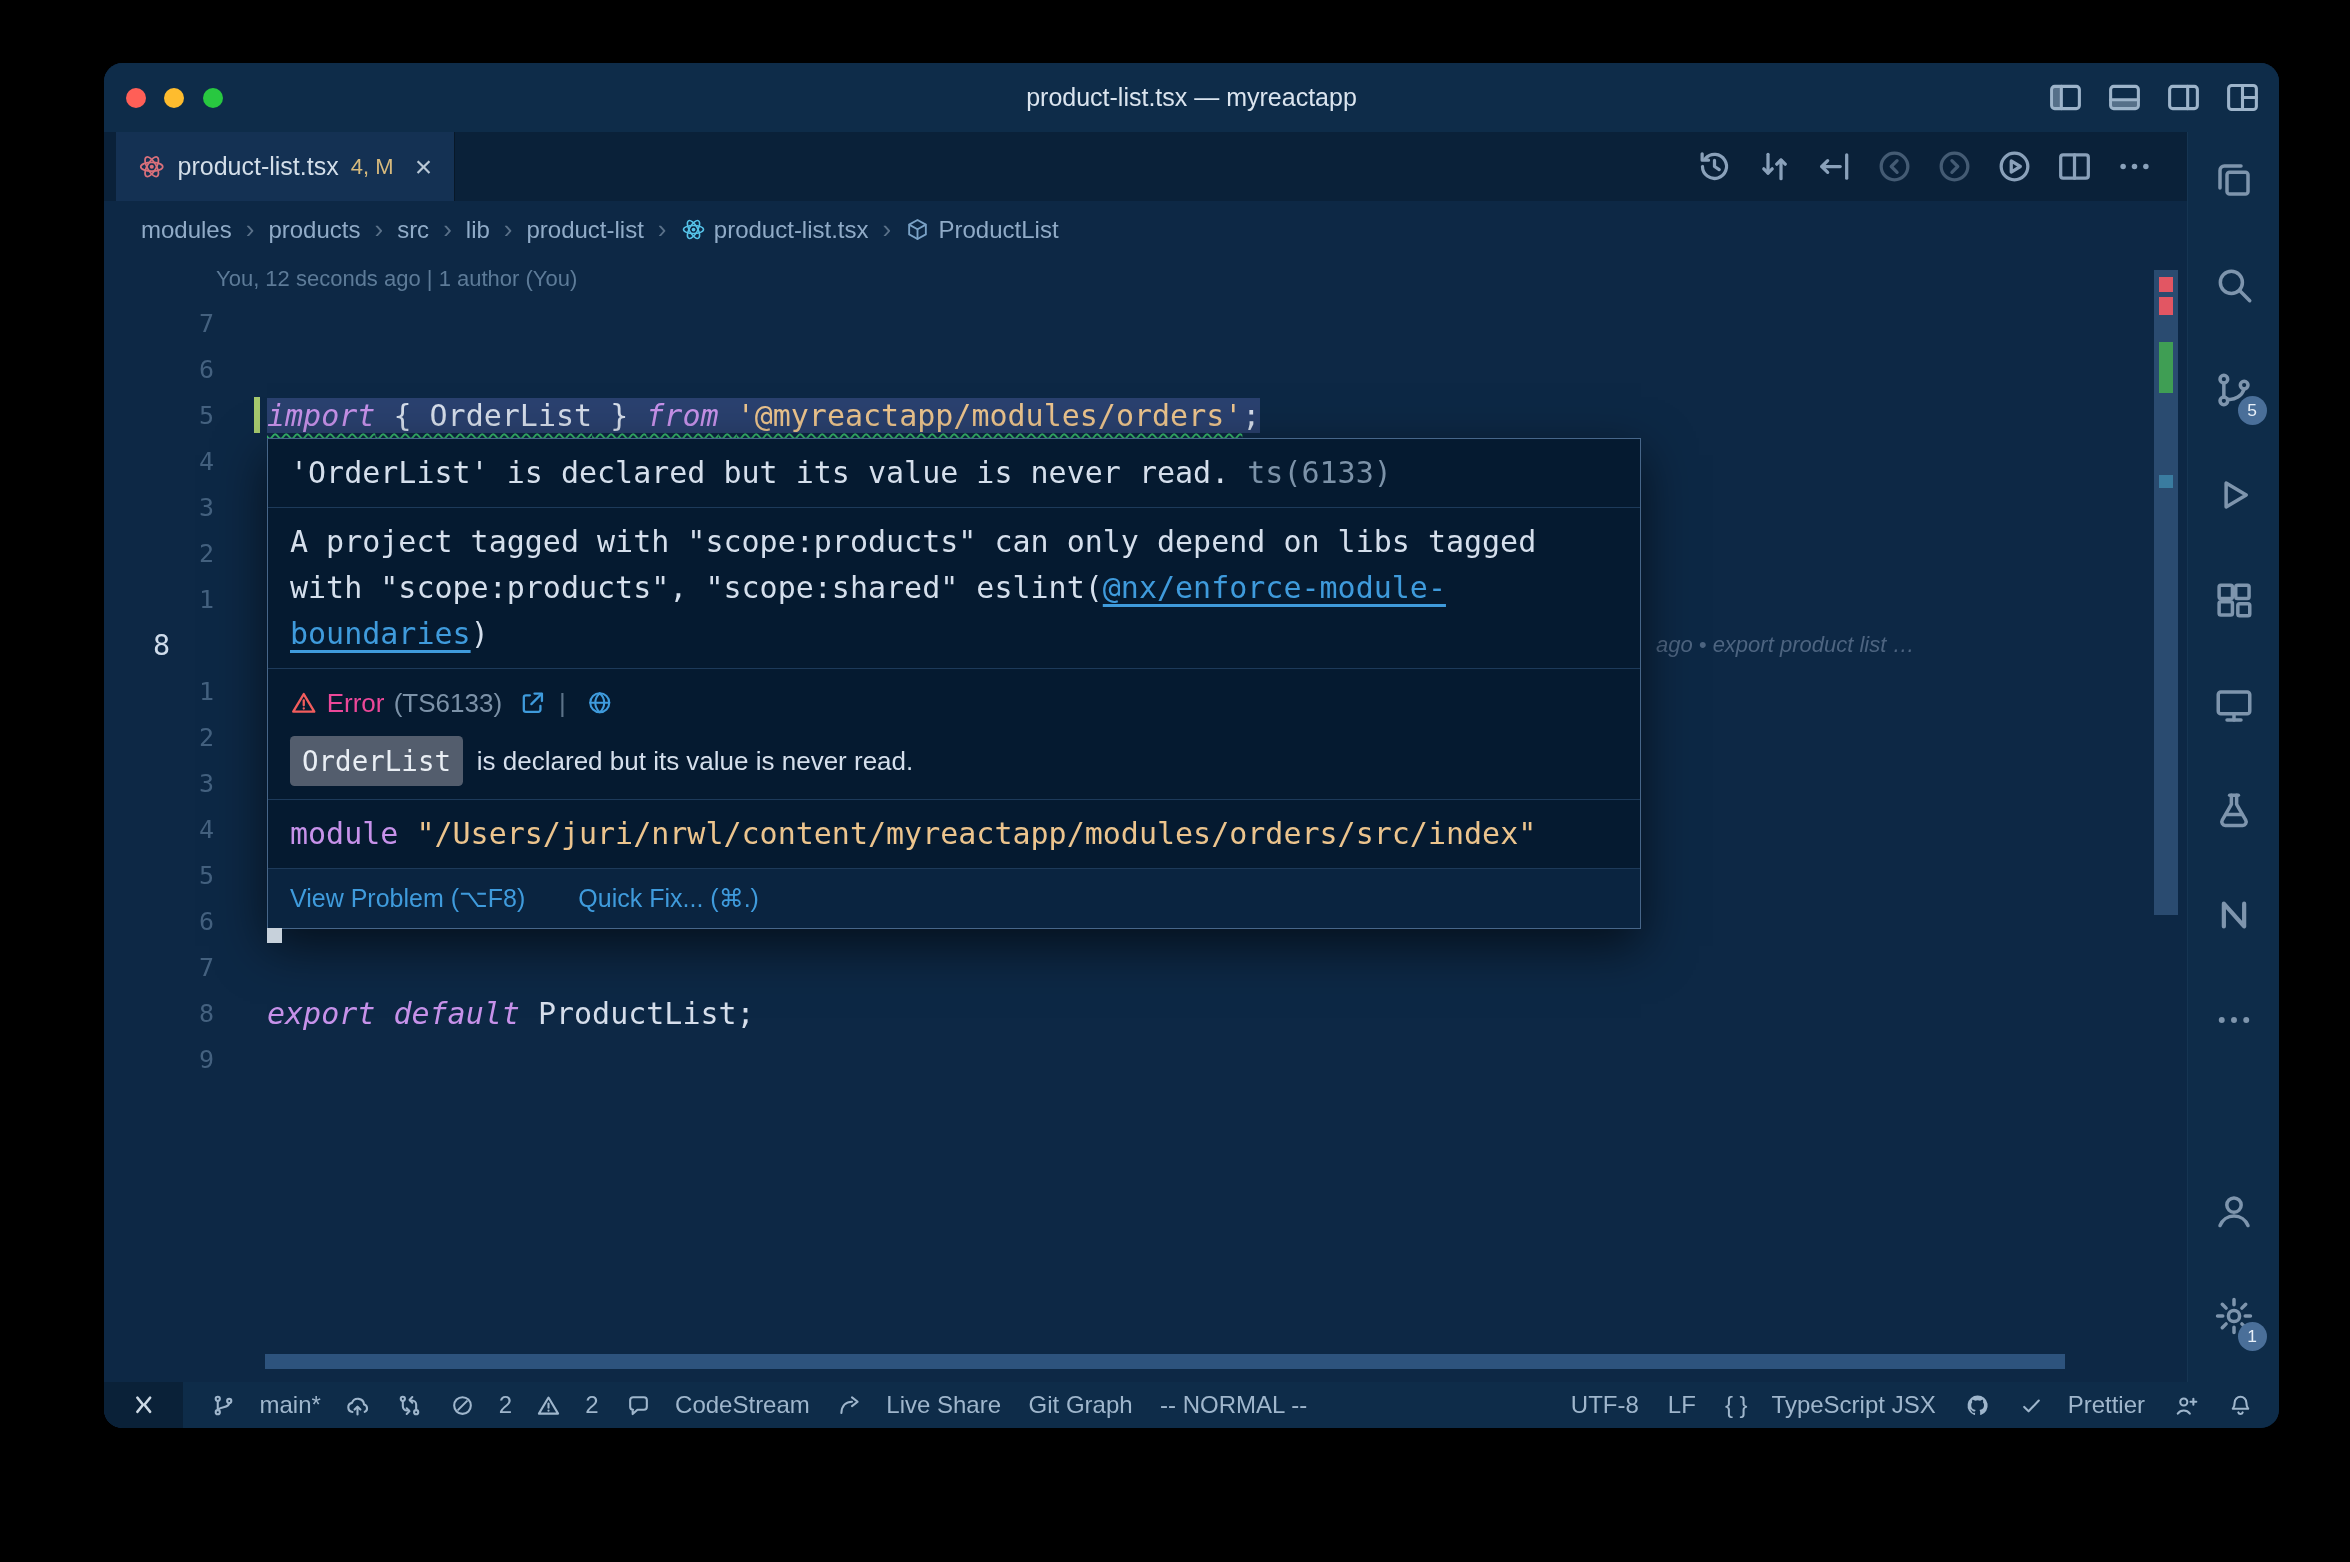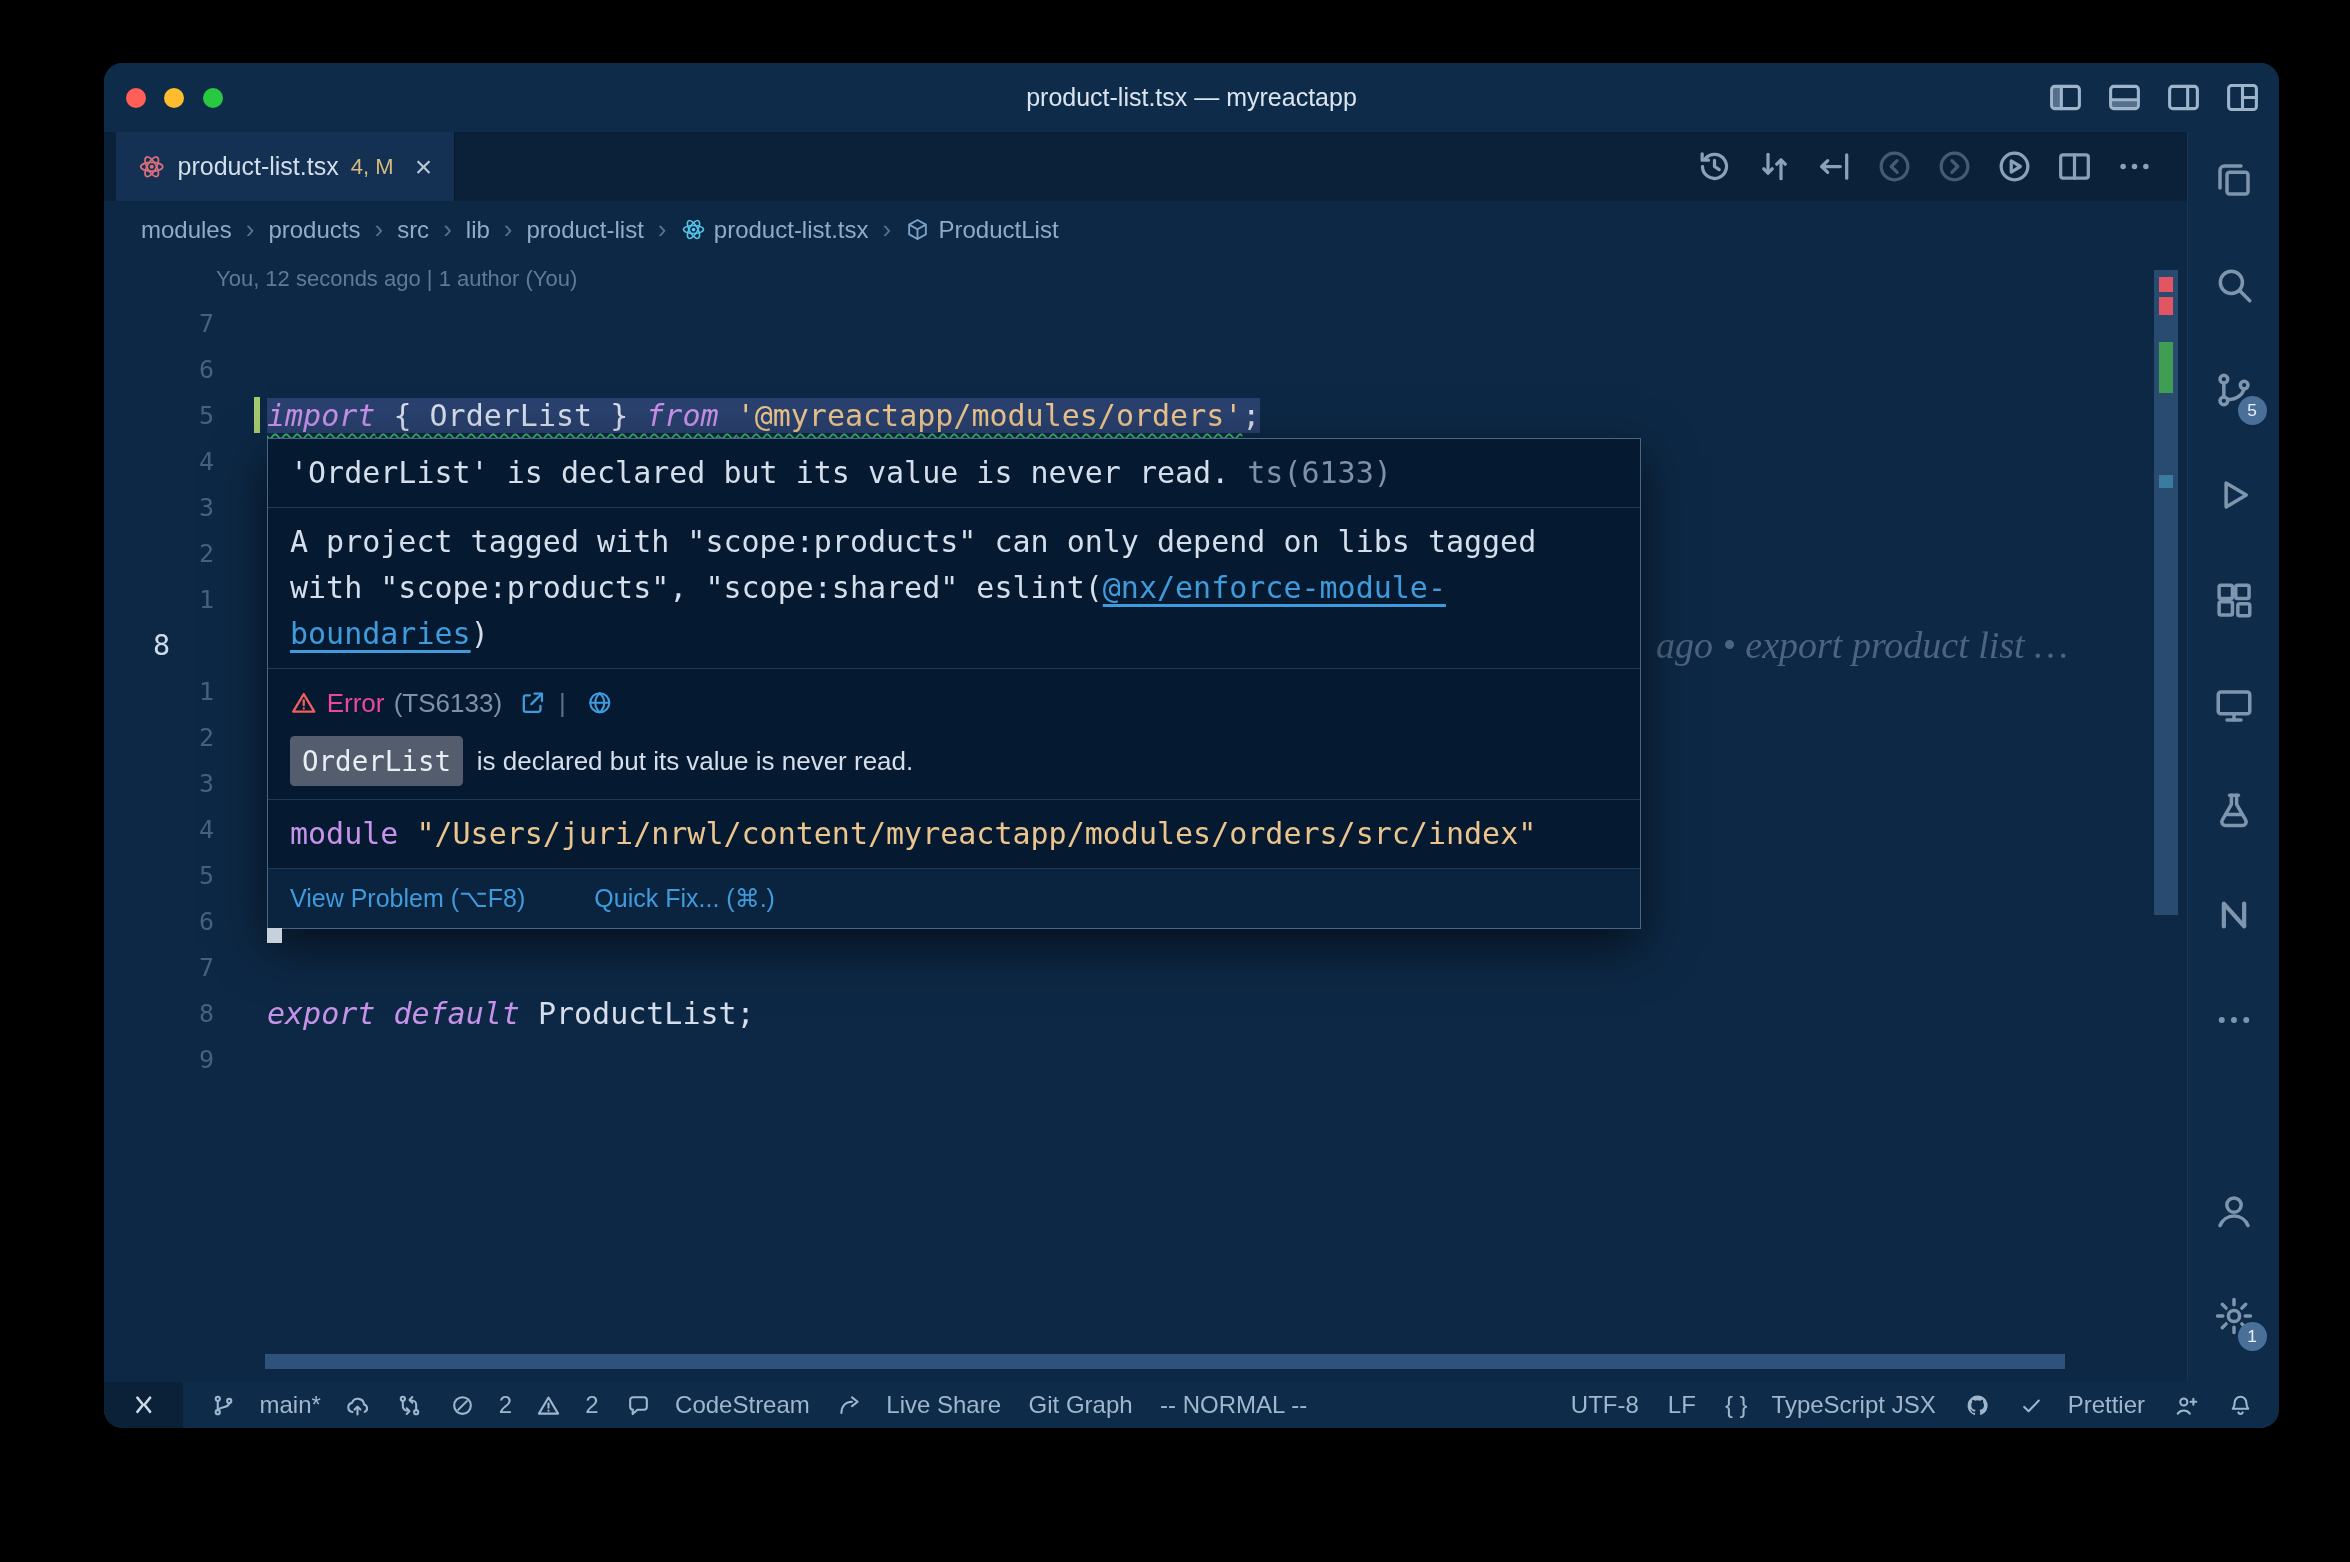--- a/index.html
+++ b/index.html
@@ -43,21 +43,21 @@
   .gutter{width:163px;flex:none;position:relative;height:100%;}
   .num{position:absolute;right:53px;top:50%;transform:translateY(-50%);font-family:"DejaVu Sans Mono",monospace;font-size:25px;color:#44617f;}
   .num.cur{left:49px;right:auto;font-size:28.5px;color:#cfdceb;}
   .gmod{position:absolute;left:150px;top:4.6px;bottom:4.6px;width:6.4px;background:#a6c96e;}
   .code{font-family:"DejaVu Sans Mono",monospace;font-size:30px;white-space:pre;color:#d6deeb;}
   .code.sel{background:rgba(118,132,222,.28);}
   .kw{color:#c792ea;font-style:italic;}
   .pl{color:#d6deeb;}
   .str{color:#ecc48d;}
   .sq{text-decoration-line:underline;text-decoration-style:wavy;text-decoration-color:#36b96d;text-decoration-thickness:2.4px;text-underline-offset:7.3px;}
-  .ghost{position:absolute;left:1552px;top:50%;transform:translateY(-50%);font-family:Liberation Serif, serif;font-size:38px;font-style:italic;color:#4d6480;white-space:pre;}
+  .ghost{position:absolute;left:1552px;top:50%;transform:translateY(-50%);font-family:Liberation Sans, sans-serif;font-size:22px;font-style:italic;color:#4d6480;white-space:pre;}
 
   
   .vthumb{position:absolute;right:9.2px;top:12px;width:24px;height:645px;background:rgba(77,118,165,.45);z-index:5;}
   .mark{position:absolute;right:13.8px;width:13.8px;z-index:6;}
   .mk-red{background:#e25663}.mk-green{background:#3f9e54}.mk-teal{background:#3a7ca0}
   .hscroll{position:absolute;left:161px;bottom:13px;width:1800px;height:14.7px;background:rgba(72,118,172,.55);z-index:5;}
 
   
   .hover-popup{position:absolute;left:163px;top:375px;width:1374px;background:#051a30;border:1.8px solid #476689;box-shadow:0 16.5px 48px rgba(0,0,0,.6);z-index:30;color:#d5dfec;box-sizing:border-box;}
   .hp-s{padding:13px 22px;border-bottom:1.4px solid #1d3a5a;font-family:"DejaVu Sans Mono",monospace;font-size:30px;line-height:42px;}
@@ -67,21 +67,21 @@
   .hp-error{font-family:"Liberation Sans",sans-serif;font-size:26px;padding:16.5px 22px;}
   .hp-error-line{display:flex;align-items:center;gap:9.2px;height:35px;}
   .err-icon{width:27.5px;height:27.5px;color:#f25d5d;}
   .err-label{color:#ec4899;}
   .err-code{color:#7c92a8;}
   .hp-blue-icon{width:27.5px;height:27.5px;color:#3f9bdc;margin-left:7.3px;cursor:pointer;}
   .hp-sep{color:#5c7288;margin:0 3.7px;}
   .hp-badge-line{margin-top:18.4px;display:flex;align-items:center;height:44px;}
   .sym-badge{font-family:"DejaVu Sans Mono",monospace;font-size:27.5px;background:#535d6d;color:#e9eef4;padding:3.7px 12px;border-radius:4.6px;}
   .sym-msg{margin-left:13.8px;color:#d5dfec;font-size:26px;}
-  .hp-footer{background:#0a2440;border-bottom:none;font-family:"Liberation Sans",sans-serif;font-size:25px;color:#3f9bdc;display:flex;gap:69px;padding:11px 22px;line-height:37px;}
+  .hp-footer{background:#0a2440;border-bottom:none;font-family:"Liberation Sans",sans-serif;font-size:25px;color:#3f9bdc;display:flex;gap:53px;padding:11px 22px;line-height:37px;}
   .hp-footer span{cursor:pointer;}
   .popup-resize{position:absolute;left:163px;top:865px;width:14.7px;height:14.7px;background:#c7d1db;z-index:31;}
 
   
   .activitybar{position:absolute;top:69px;right:0;width:92px;bottom:46px;background:#0e2c49;border-left:0.9px solid rgba(130,160,190,.08);display:flex;flex-direction:column;justify-content:space-between;align-items:center;box-sizing:border-box;padding:18.4px 0 37px;}
   .act-group{display:flex;flex-direction:column;gap:46px;align-items:center;}
   .act{width:59px;height:59px;position:relative;color:#7e95ad;display:flex;align-items:center;justify-content:center;cursor:pointer;}
   .act .icon{width:42px;height:42px;}
   .act-badge{position:absolute;right:-3.7px;bottom:-5.5px;min-width:29px;height:29px;border-radius:14.7px;background:#4a6f99;color:#e8f0f8;font-size:17.4px;display:flex;align-items:center;justify-content:center;padding:0 3.7px;box-sizing:border-box;}
 

